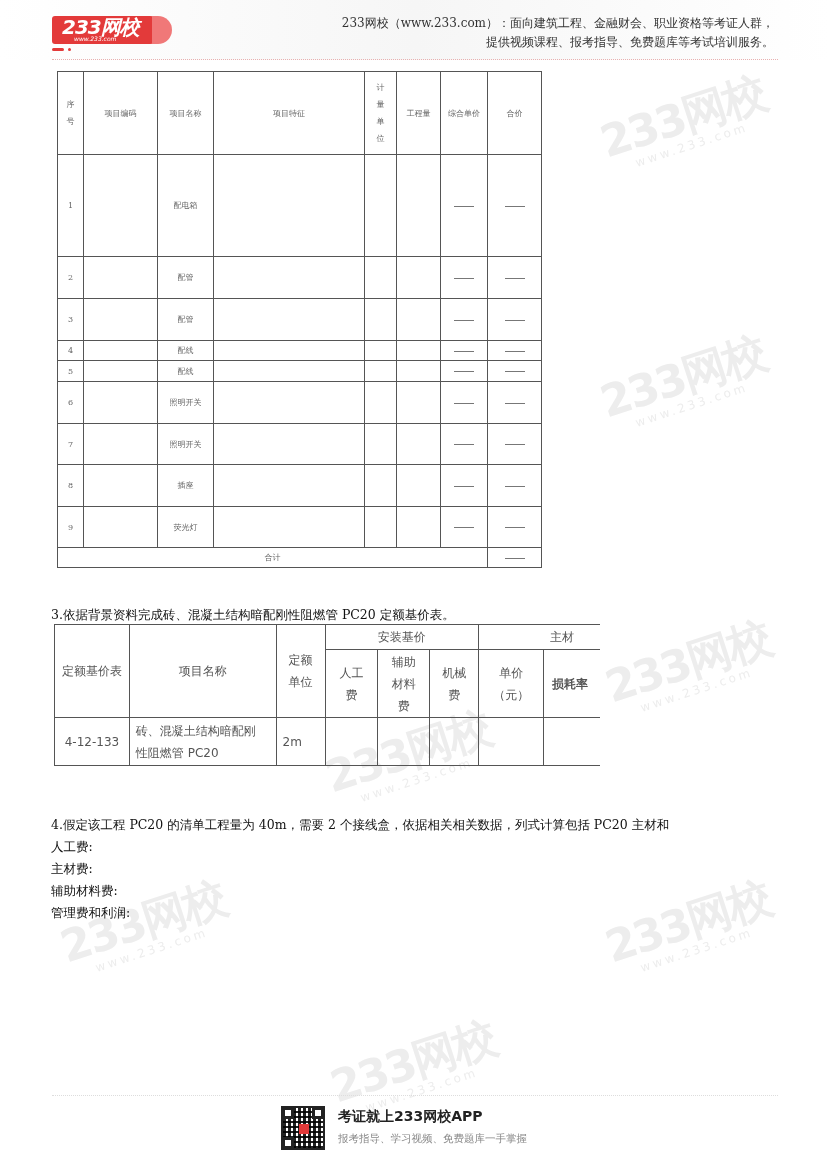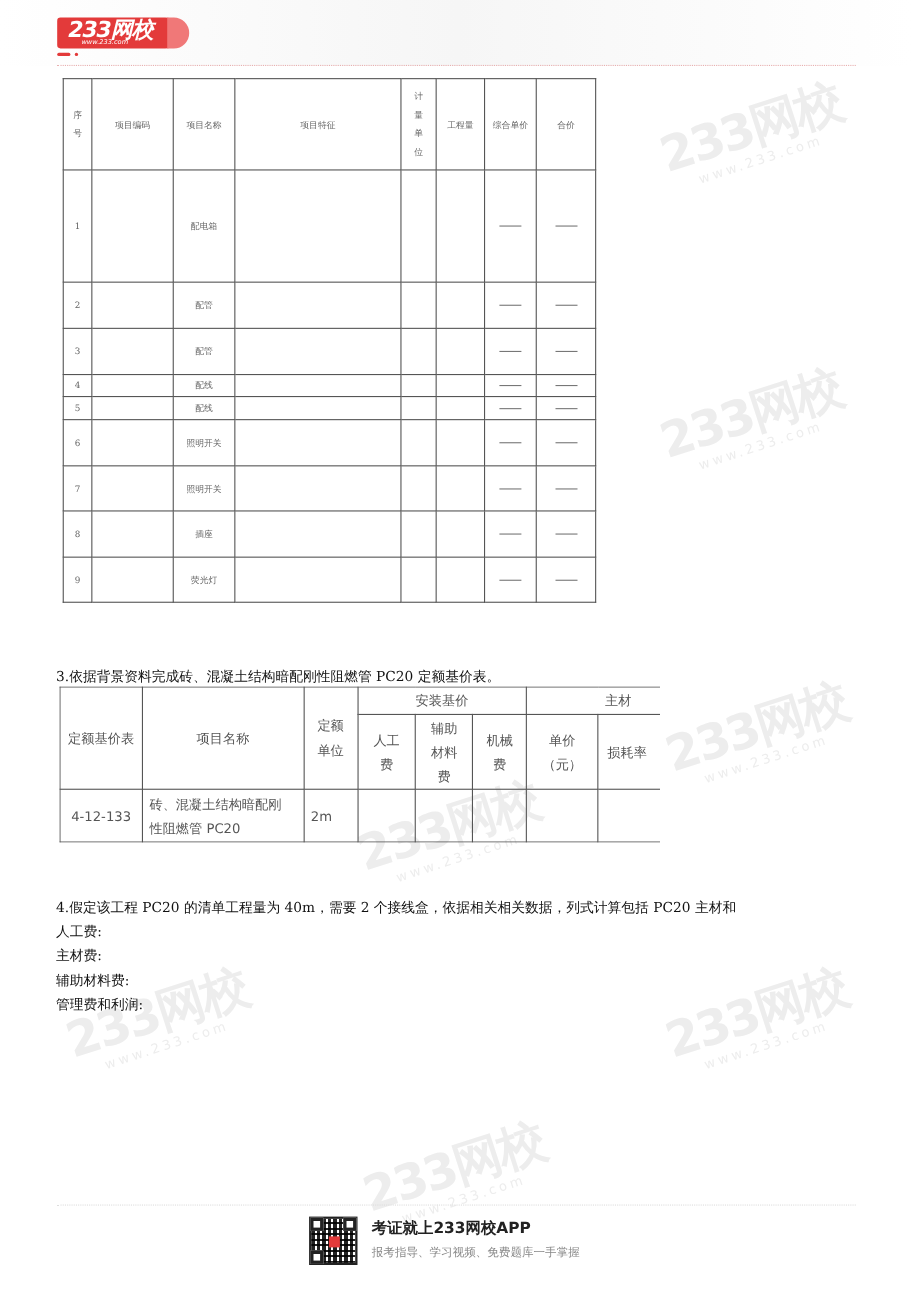--- a/index.html
+++ b/index.html
@@ -57,20 +57,24 @@
 
 <div class="header">
   <div class="logo">
     <div class="logo-glow2"></div>
     <div class="logo-glow1"></div>
     <span class="logo-text">233网校</span>
     <span class="logo-url">www.233.com</span>
   </div>
   <div class="logo-dash"></div>
   <div class="logo-dot"></div>
+  <div class="header-text">
+    <div>233网校（www.233.com）：面向建筑工程、金融财会、职业资格等考证人群，</div>
+    <div>提供视频课程、报考指导、免费题库等考试培训服务。</div>
+  </div>
   <div class="header-line"></div>
 </div>
 
 <div class="wm" style="left:600px; top:95px;">
   <div class="big">233网校</div>
     <div class="small">www.233.com</div>
 </div>
 <div class="wm" style="left:600px; top:355px;">
   <div class="big">233网校</div>
     <div class="small">www.233.com</div>
@@ -207,20 +211,24 @@
   <tr style="height:41px">
     <td>9</td>
         <td></td>
     <td>荧光灯</td>
         <td></td>
     <td></td>
         <td></td>
     <td><span class="dash"></span></td>
         <td><span class="dash"></span></td>
   </tr>
+  <tr style="height:20px">
+    <td colspan="7">合计</td>
+    <td><span class="dash"></span></td>
+  </tr>
 </tbody>
   </table>
 
 <div class="para" style="top:604px;">3.依据背景资料完成砖、混凝土结构暗配刚性阻燃管 PC20 定额基价表。</div>
 
 <div class="t2wrap">
   <table class="t2" style="width:560px;">
     <colgroup>
       <col style="width:75px">
         <col style="width:147px">
@@ -253,21 +261,21 @@
             <div>费</div>
       </td>
       <td>
         <div>机械</div>
             <div>费</div>
       </td>
       <td>
         <div>单价</div>
             <div>（元）</div>
       </td>
-      <td style="text-align:left;padding-left:8px;">损耗率</td>
+      <td style="text-align:left;padding-left:8px;font-weight:bold;">损耗率</td>
     </tr>
     <tr style="height:48px">
       <td>4-12-133</td>
       <td class="left">
         <div>砖、混凝土结构暗配刚</div>
             <div>性阻燃管 PC20</div>
       </td>
       <td class="left">2m</td>
       <td></td>
       <td></td>

